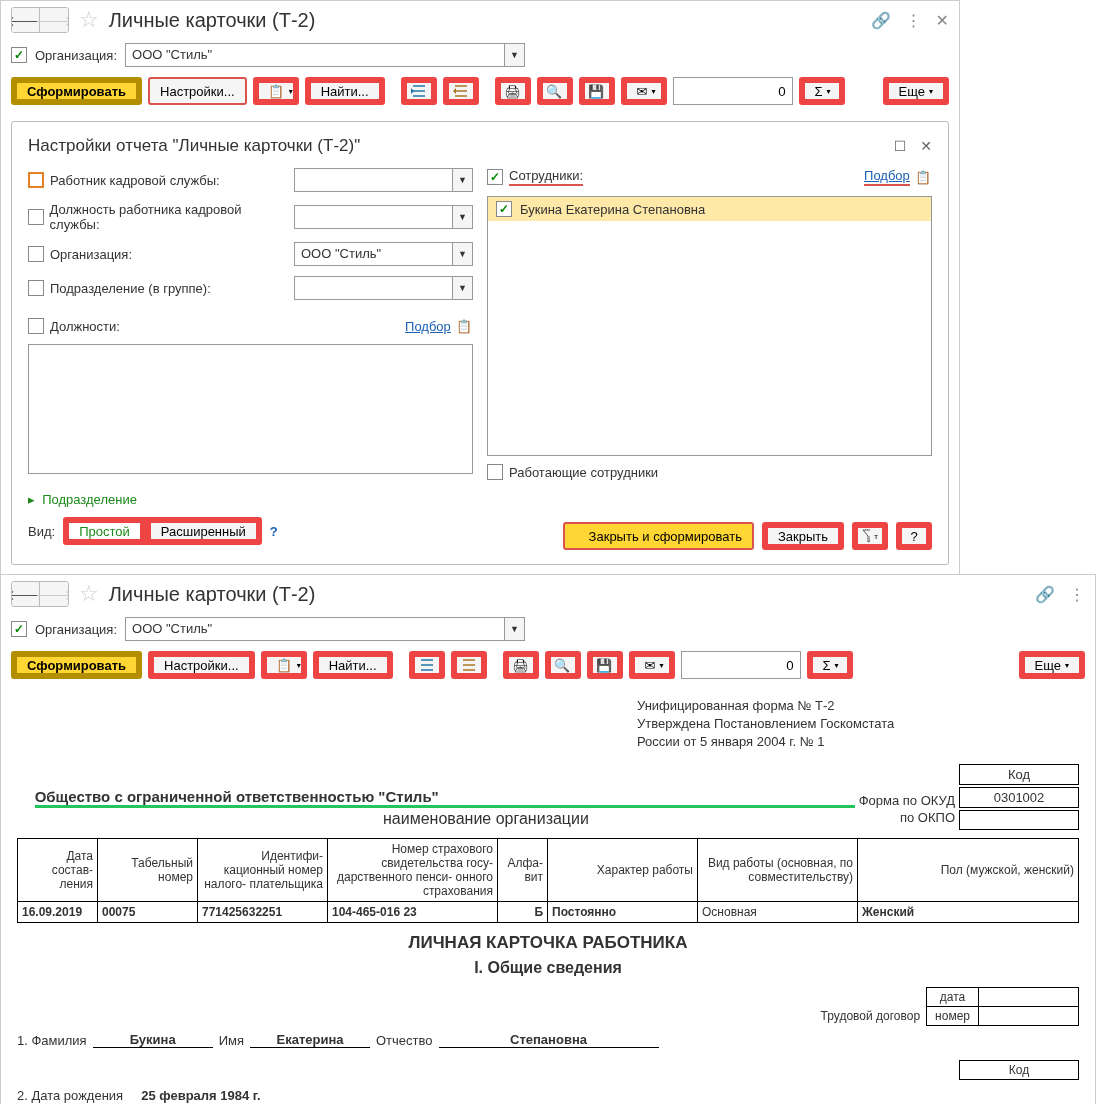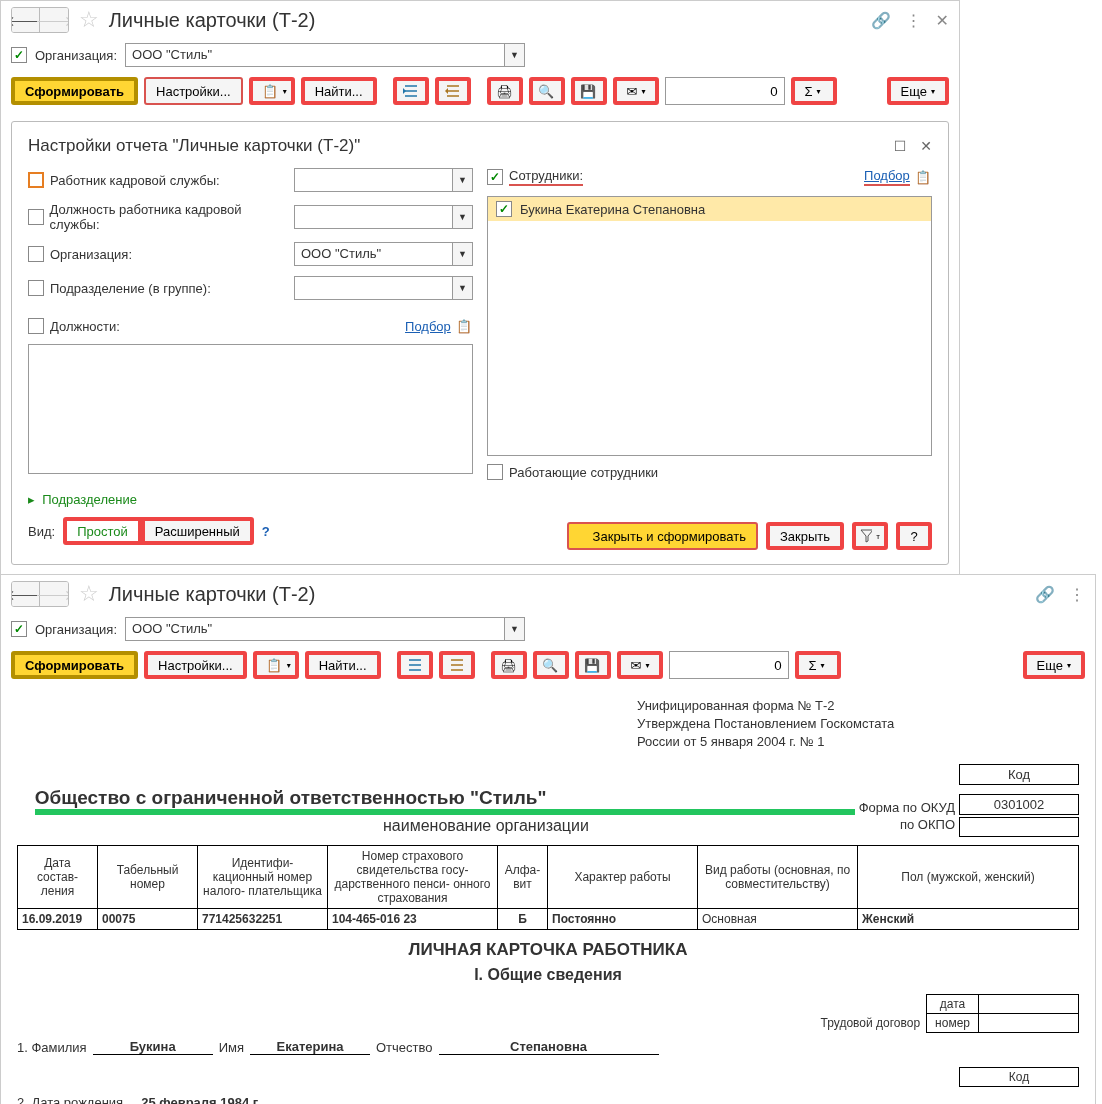--- a/index.html
+++ b/index.html
@@ -14,21 +14,21 @@
 .titlebar-icons { display: flex; gap: 14px; color: #888; font-size: 16px; }
 .titlebar-icons span { cursor: pointer; }
 .row { display: flex; align-items: center; padding: 4px 10px; gap: 8px; }
 .chk { width: 16px; height: 16px; border: 1px solid #888; display: inline-flex; align-items: center; justify-content: center; cursor: pointer; font-size: 12px; background: #fff; }
 .chk.checked::after { content: "✓"; color: #080; font-weight: bold; }
 .chk.checked-orange { border: 2px solid #e67e22; padding: 1px; }
 .org-input { flex: 1; max-width: 400px; display: flex; }
 .textbox { flex: 1; border: 1px solid #999; padding: 3px 6px; background: #fff; height: 24px; }
 .dd-btn { width: 20px; height: 24px; border: 1px solid #999; border-left: none; background: #f5f5f5; display: flex; align-items: center; justify-content: center; font-size: 9px; cursor: pointer; }
 .toolbar { display: flex; align-items: center; padding: 6px 10px; gap: 6px; flex-wrap: wrap; }
-.btn { border: 4px solid #ef4444; background: #f5f5f5; padding: 4px 10px; border-radius: 3px; cursor: pointer; font-size: 13px; height: 28px; display: inline-flex; align-items: center; gap: 4px; }
+.btn { border: 6px solid #ef4444; background: #f5f5f5; padding: 4px 10px; border-radius: 3px; cursor: pointer; font-size: 13px; height: 28px; display: inline-flex; align-items: center; gap: 4px; }
 .btn-yellow { background: #ffd633; border-color: #b38f00; font-weight: bold; }
 .btn-red { border: 2px solid #d9534f; }
 .btn-icon { width: 36px; justify-content: center; padding: 4px; }
 .btn-icon-dd { width: 46px; }
 .num-input { width: 120px; height: 28px; border: 1px solid #999; text-align: right; padding: 0 6px; }
 .spacer { flex: 1; }
 .dialog { margin: 10px; border: 1px solid #bbb; border-radius: 3px; padding: 14px 16px; background: #fff; }
 .dialog-title { font-size: 17px; margin-bottom: 12px; display: flex; align-items: center; }
 .dialog-title-icons { display: flex; gap: 14px; color: #666; font-size: 14px; }
 .dialog-body { display: flex; gap: 14px; }
@@ -50,24 +50,24 @@
 .btn-group .btn:first-child { border-radius: 3px 0 0 3px; margin-left: 0; }
 .btn-group .btn:last-child { border-radius: 0 3px 3px 0; }
 .btn-active { background: #fff; color: #1a8a1a; }
 .help { color: #1a5fb4; font-weight: bold; cursor: pointer; }
 svg { display: block; }
 .doc-area { padding: 12px 16px; font-size: 13px; }
 .doc-header { margin-left: 620px; margin-bottom: 12px; font-size: 13px; line-height: 1.4; }
 .okud-row { display: flex; justify-content: flex-end; align-items: flex-end; gap: 4px; margin-bottom: 2px; }
 .okud-cell { border: 1px solid #000; width: 120px; text-align: center; padding: 2px; font-size: 13px; }
 .okud-head { border: 1px solid #000; width: 120px; text-align: center; padding: 2px; font-weight: normal; }
-.org-name { font-weight: bold; font-size: 19px; border-bottom: 6px solid #22c55e; display: inline-block; width: 820px; }
+.org-name { font-weight: bold; font-size: 15px; border-bottom: 3px solid #22c55e; display: inline-block; width: 820px; }
 .org-sub { font-size: 16px; text-align: center; width: 820px; margin-bottom: 8px; }
 table.t2 { border-collapse: collapse; width: 100%; font-size: 12px; }
-table.t2 th, table.t2 td { border: 1px solid #000; padding: 3px 4px; text-align: center; }
+table.t2 th, table.t2 td { border: 1px solid #000; padding: 3px 4px; text-align: right; }
 table.t2 th { font-weight: normal; }
 table.t2 td.left { text-align: left; }
 .doc-h1 { font-size: 17px; font-weight: bold; text-align: center; margin: 10px 0 6px; }
 .doc-h2 { font-size: 16px; font-weight: bold; text-align: center; margin-bottom: 10px; }
 .contract-tbl { float: right; border-collapse: collapse; font-size: 12px; }
 .contract-tbl td { border: 1px solid #000; padding: 2px 8px; text-align: center; }
 .contract-tbl td.nb { border: none; text-align: right; padding-right: 6px; }
 .fam-row { clear: both; display: flex; align-items: flex-end; gap: 6px; margin-top: 8px; margin-bottom: 6px; padding-top: 6px; }
 .fam-label { font-size: 13px; }
 .fam-val { border-bottom: 1px solid #000; font-weight: bold; padding: 0 14px; min-width: 120px; text-align: center; }

